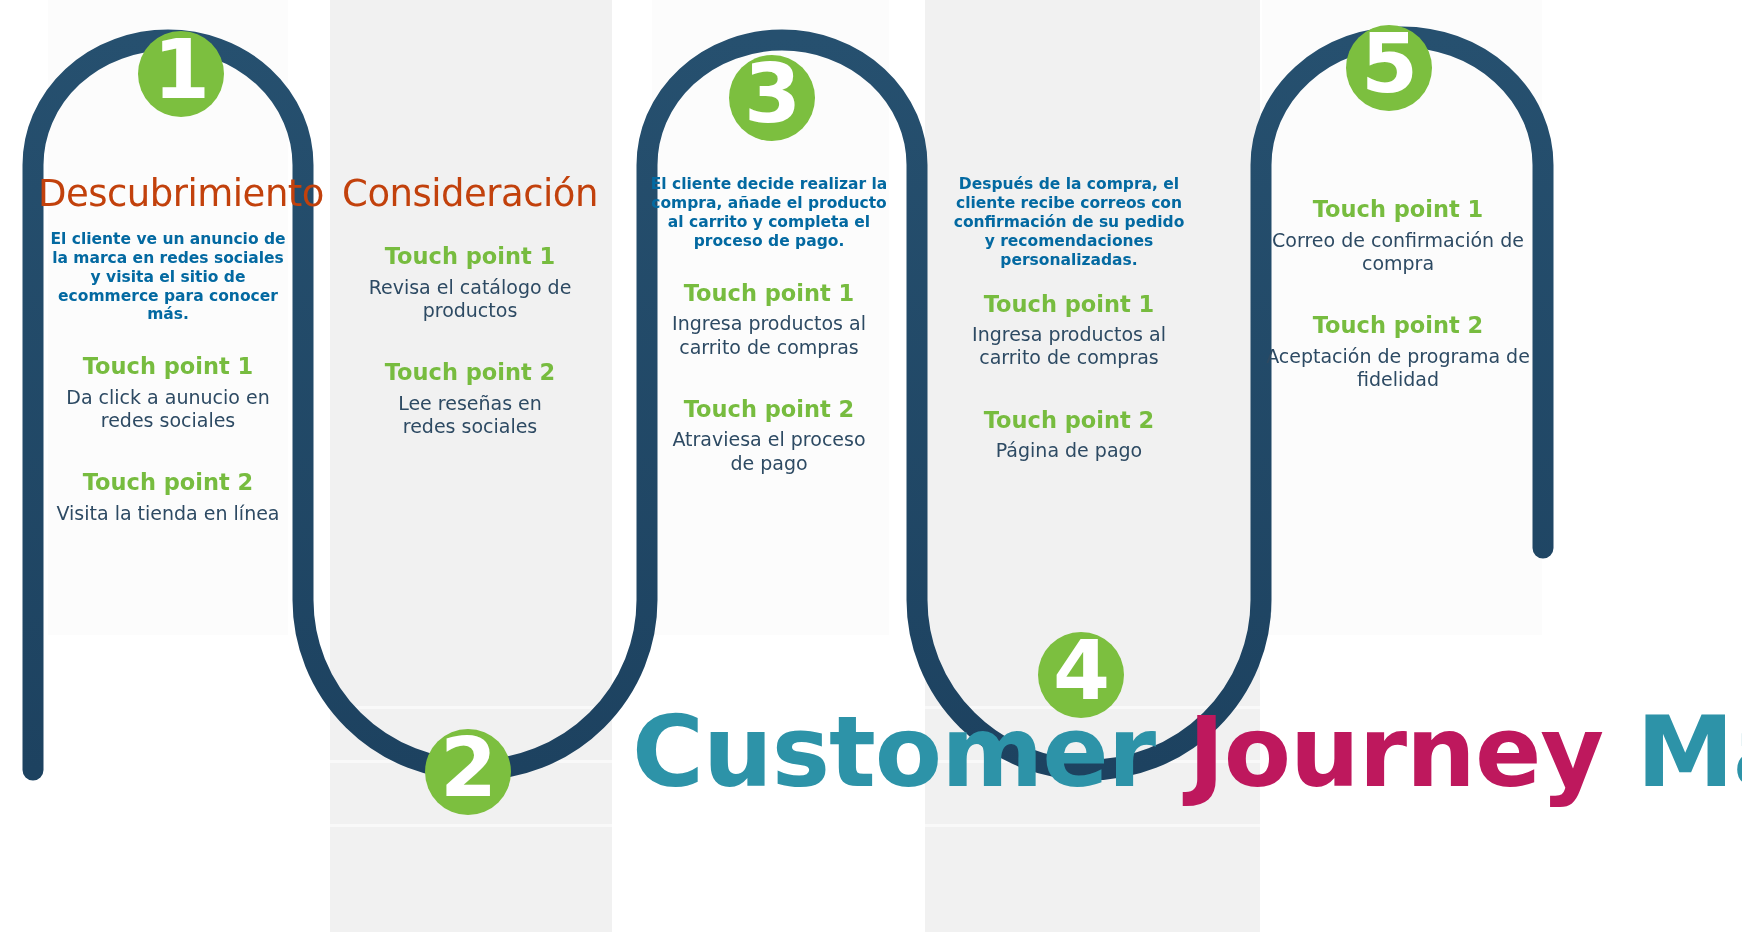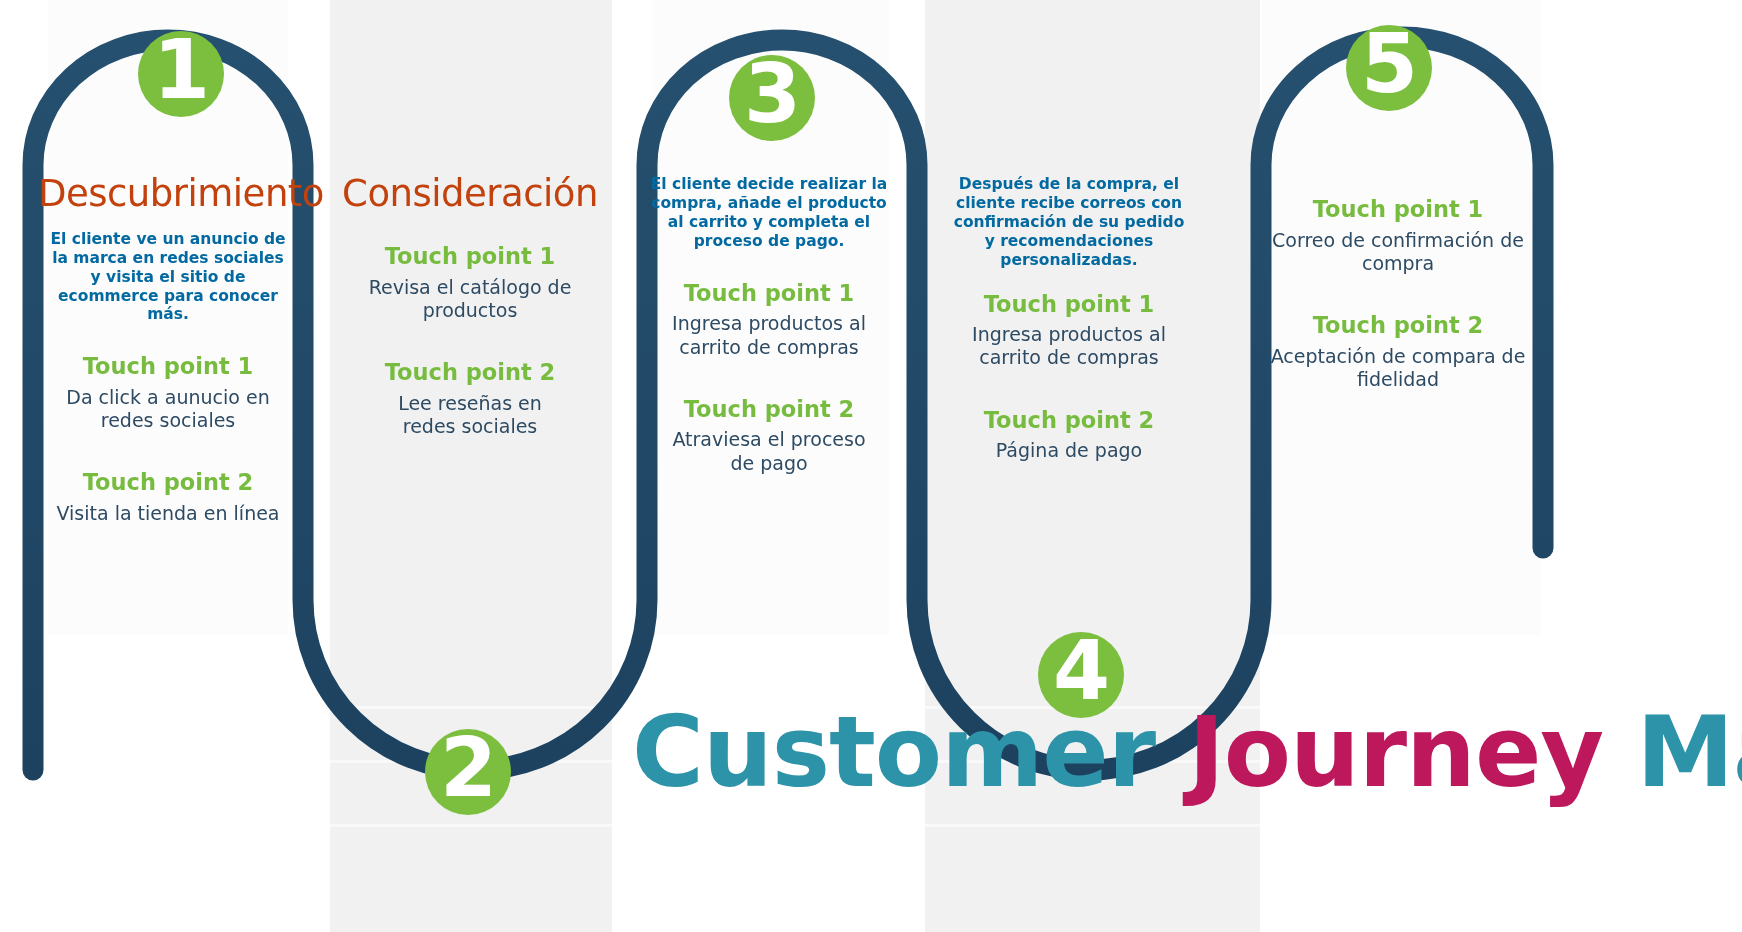--- a/index.html
+++ b/index.html
@@ -202,21 +202,21 @@
     </div>
   </div>
 
   <div class="card" style="left:1262px;top:175px;width:272px;">
     <div class="tp-block" style="margin-top:22px;">
       <div class="tp-title">Touch point 1</div>
       <p class="tp-desc" style="padding:0 6px;">Correo de confirmación de compra</p>
     </div>
     <div class="tp-block" style="margin-top:38px;">
       <div class="tp-title">Touch point 2</div>
-      <p class="tp-desc" style="padding:0 2px;">Aceptación de compara de fidelidad</p>
+      <p class="tp-desc" style="padding:0 2px;">Aceptación de programa de fidelidad</p>
     </div>
   </div>
 
   <div id="maintitle">
     <span class="w1">Customer</span>
     <span class="w2">Journey</span>
     <span class="w3">Map</span>
   </div>
 
 </div>

